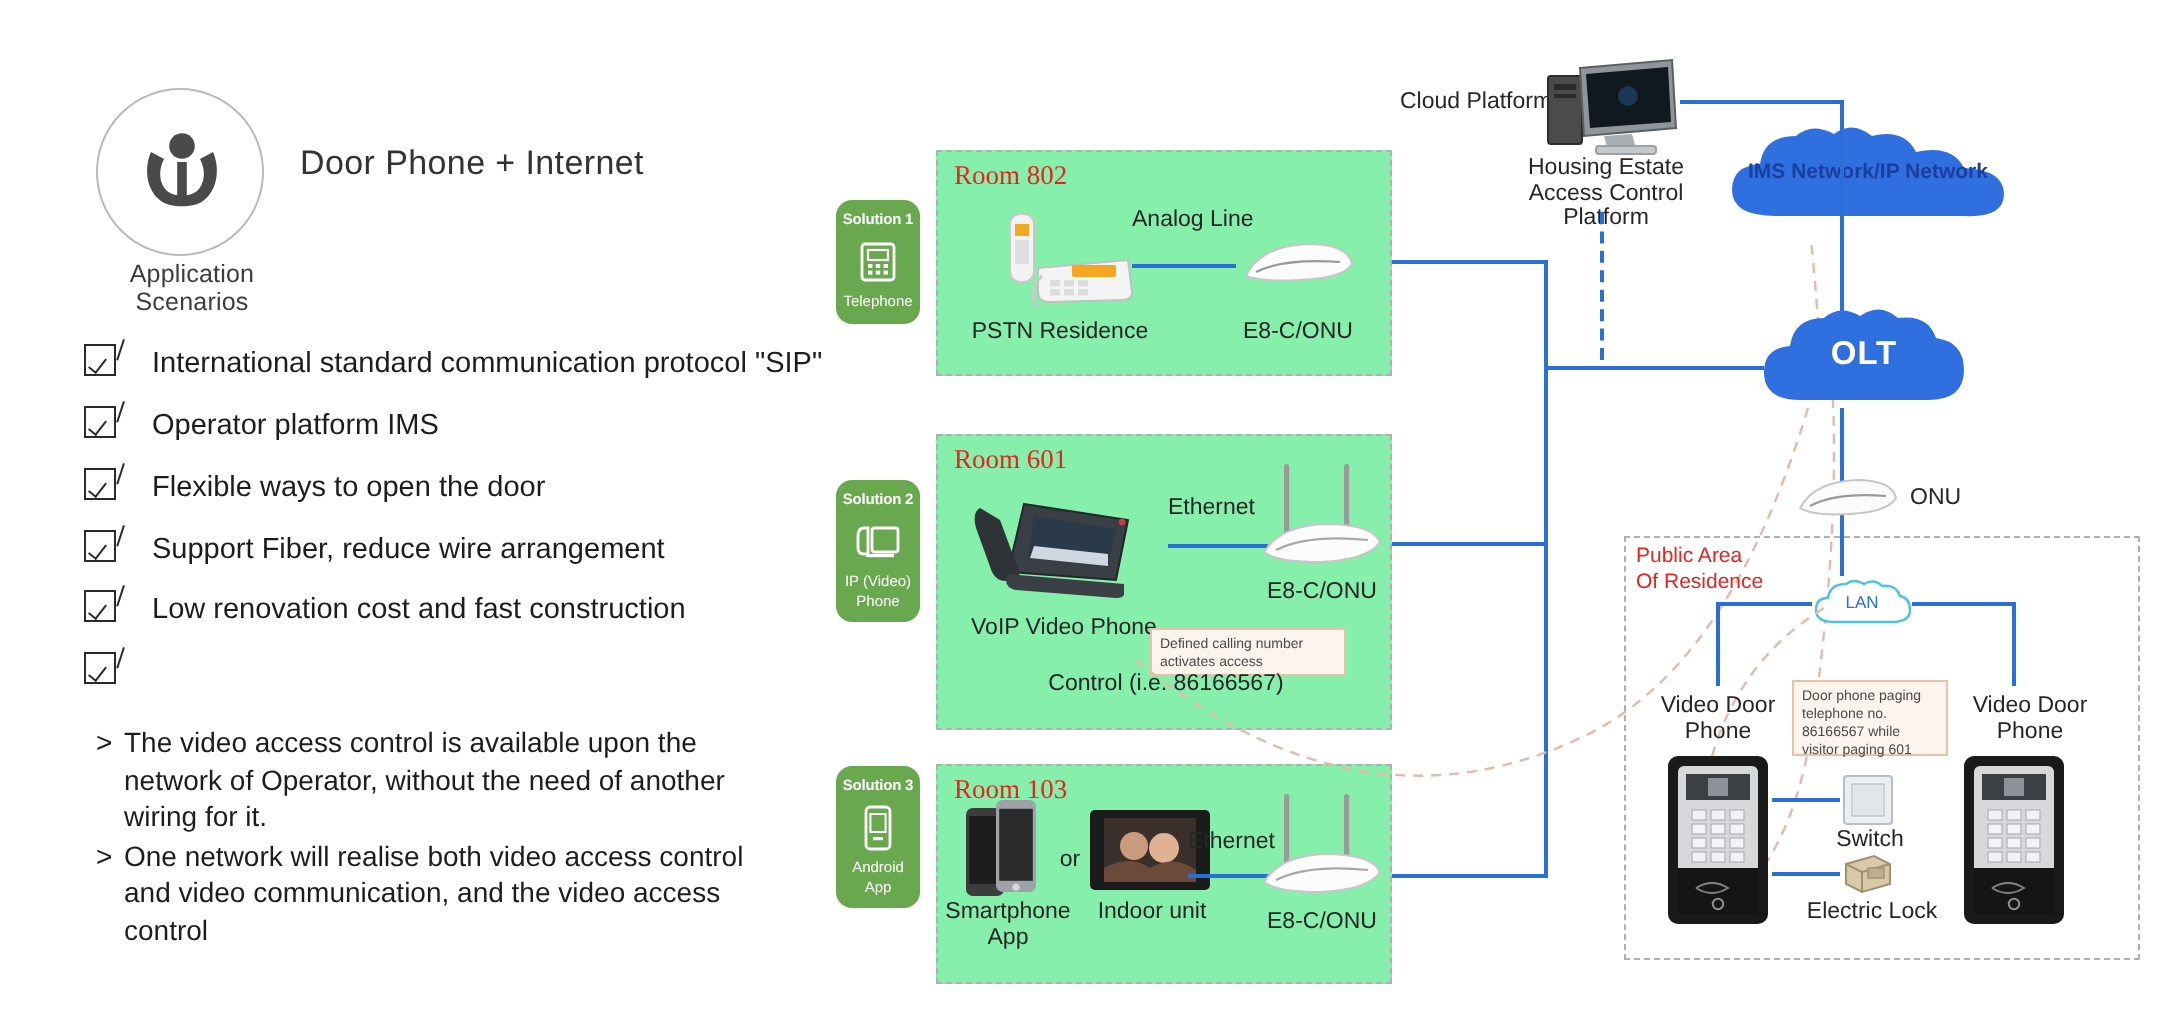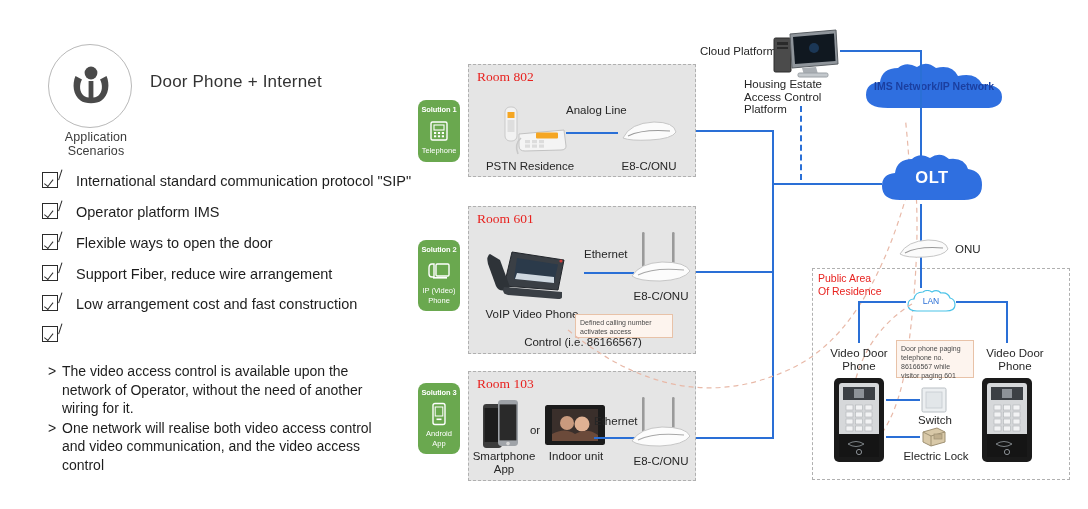--- a/index.html
+++ b/index.html
@@ -51,21 +51,21 @@
   .sol{
     position:absolute;width:42px;border-radius:8px;background:#6aa84f;
     color:#fff;text-align:center;box-sizing:border-box;padding:5px 2px 6px;
   }
   .sol .sol-num{font-size:7.5px;font-weight:bold;line-height:10px;letter-spacing:-.1px;}
   .sol .sol-ico{height:28px;display:flex;align-items:center;justify-content:center;margin:2px 0 1px;}
   .sol .sol-lbl{font-size:7.5px;line-height:9.5px;}
 
   
   .room{
-    position:absolute;border:1px dashed #b0b0b0;box-sizing:border-box;background:#e5e5e5;
+    position:absolute;border:1px dashed #b0b0b0;box-sizing:border-box;background:#86efac;margin-top:11px;
   }
   .room-title{
     position:absolute;left:8px;top:4px;font-size:13.5px;color:#e8221f;
     font-family:"Liberation Serif","DejaVu Serif",serif;
   }
   .cap{position:absolute;font-size:11.5px;color:#262626;text-align:center;white-space:nowrap;}
   .linklbl{position:absolute;font-size:11.5px;color:#262626;white-space:nowrap;}
   .bluelink{position:absolute;height:2px;background:#2a6fd6;}
 
   
@@ -108,21 +108,21 @@
     <rect x="18.6" y="17" width="4.8" height="17" fill="#4a4a4a"></rect>
   </svg>
 </div>
 <div class="abs" id="app-scenarios">Application Scenarios</div>
 <div class="abs" id="main-title">Door Phone + Internet</div>
 
 <div class="feat" style="top:172px"><span class="cbx"></span><span class="ftxt">International standard communication protocol "SIP"</span></div>
 <div class="feat" style="top:203px"><span class="cbx"></span><span class="ftxt">Operator platform IMS</span></div>
 <div class="feat" style="top:234px"><span class="cbx"></span><span class="ftxt">Flexible ways to open the door</span></div>
 <div class="feat" style="top:265px"><span class="cbx"></span><span class="ftxt">Support Fiber, reduce wire arrangement</span></div>
-<div class="feat" style="top:295px"><span class="cbx"></span><span class="ftxt">Low arrangement cost and fast construction</span></div>
+<div class="feat" style="top:295px"><span class="cbx"></span><span class="ftxt">Low renovation cost and fast construction</span></div>
 <div class="feat" style="top:326px"><span class="cbx"></span></div>
 
 <div class="abs" id="notes">
   <div class="nrow">
     <div class="gt">&gt;</div>
     <div class="ntxt">The video access control is available upon the network of Operator, without the need of another wiring for it.</div>
   </div>
   <div class="nrow">
     <div class="gt">&gt;</div>
     <div class="ntxt">One network will realise both video access control and video communication, and the video access control</div>
@@ -290,21 +290,21 @@
     <rect x="2" y="10" width="17" height="34" rx="1.5" fill="#4b4b4b" stroke="#2d2d2d"></rect>
     <rect x="5" y="14" width="11" height="3" fill="#2a2a2a"></rect>
     <rect x="5" y="19" width="11" height="2" fill="#2a2a2a"></rect>
     <path d="M18 6 L64 2 L66 36 L20 40 Z" fill="#8f959b" stroke="#5a5f64"></path>
     <path d="M21 9 L62 5.5 L63.5 33 L23 36 Z" fill="#101820"></path>
     <circle cx="42" cy="20" r="5" fill="#1d3b5c" opacity=".9"></circle>
     <path d="M30 40 L44 39 L46 46 L32 47 Z" fill="#a9aeb3"></path>
     <rect x="26" y="45" width="30" height="4" rx="1.5" fill="#c3c8cc" stroke="#9aa0a5"></rect>
   </svg>
 </div>
-<div class="netlbl" style="left:744px;top:78px;width:118px;text-align:left;white-space:pre-line;line-height:12.5px">Housing Estate
+<div class="netlbl" style="left:744px;top:78px;width:118px;text-align:center;white-space:pre-line;line-height:12.5px">Housing Estate
 Access Control Platform</div>
 <div class="busline" style="left:840px;top:50px;width:80px;height:2px"></div>
 <div class="dashline" style="left:800px;top:106px;height:74px"></div>
 
 <svg class="abs" id="ims-cloud" viewBox="0 0 148 52">
   <path d="M28 46 Q6 46 6 33 Q6 21 20 20 Q22 6 38 6 Q46 -1 57 5 Q66 -2 76 6
            Q92 2 98 14 Q116 10 122 22 Q142 23 142 35 Q142 47 122 46 Z" fill="#2f6fe0"></path>
 </svg>
 <div class="abs" id="ims-text">IMS Network/IP Network</div>
 <div class="busline" style="left:920px;top:50px;width:2px;height:122px"></div>

